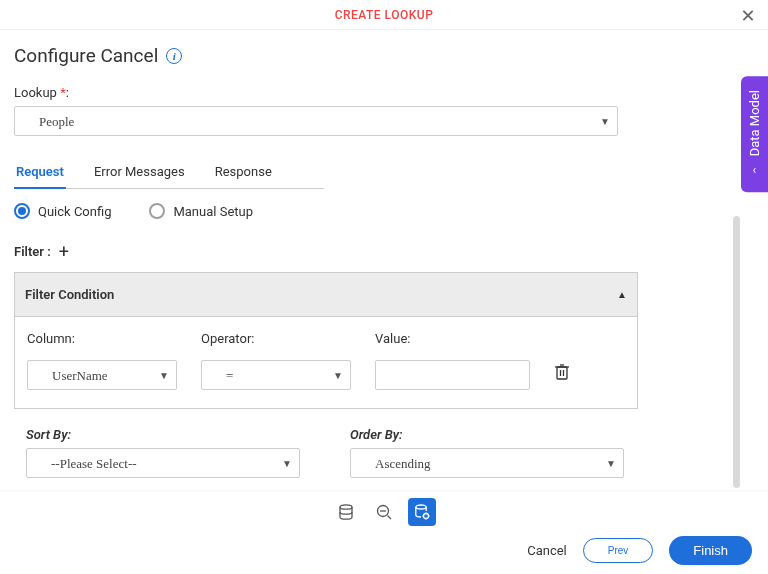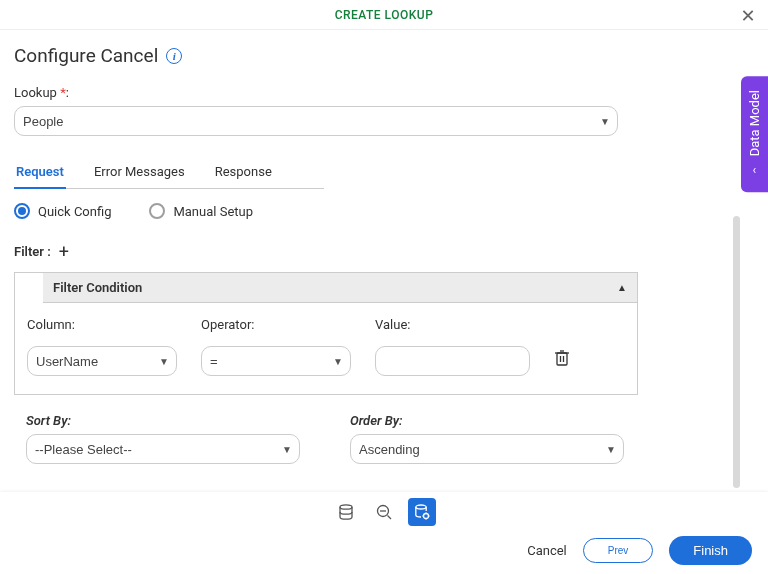--- a/index.html
+++ b/index.html
@@ -18,21 +18,21 @@
       display: flex;
       align-items: center;
       justify-content: center;
       position: relative;
       border-bottom: 1px solid #eee;
     }
     .header-title {
       font-size: 12px;
       font-weight: 500;
       letter-spacing: 0.5px;
-      color: #15803d;
+      color: #ef4444;
     }
     .close-x {
       position: absolute;
       right: 10px;
       top: 5px;
       font-size: 18px;
       color: #666;
       cursor: pointer;
       width: 20px;
       text-align: center;
@@ -76,28 +76,29 @@
       margin-bottom: 6px;
     }
     .red-asterisk {
       color: #e53935;
       font-size: 13px;
     }
     .select, .text-input {
       width: 100%;
       height: 30px;
       border: 1px solid #ccc;
-      border-radius: 10px;
-      padding: 0 8px;
+      border-radius: 2px;
+      padding: 0 24px;
       font-size: 13px;
       color: #444;
       background: #fff;
       appearance: none;
       -webkit-appearance: none;
       position: relative;
+      font-family: Liberation Serif, serif;
     }
     .select-wrap {
       position: relative;
     }
     .select-caret {
       position: absolute;
       right: 8px;
       top: 50%;
       transform: translateY(-50%);
       pointer-events: none;
@@ -160,27 +161,26 @@
     .filter-label { font-weight: 600; font-size: 13px; }
     .add-icon { font-size: 18px; color: #333; cursor: pointer; }
     .filter-panel {
       border: 1px solid #ccc;
       width: 624px;
       margin-bottom: 18px;
     }
     .filter-panel-head {
       background: #ececec;
       border-bottom: 1px solid #ccc;
-      padding: 7px 10px;
+      padding: 14px 10px;
       display: flex;
       justify-content: space-between;
       align-items: center;
       font-weight: 600;
       font-size: 13px;
-      margin-left: 28px;
     }
     .collapse-caret {
       font-size: 10px;
       color: #333;
       cursor: pointer;
     }
     .filter-body {
       padding: 14px 12px 18px 12px;
       display: flex;
       gap: 24px;

